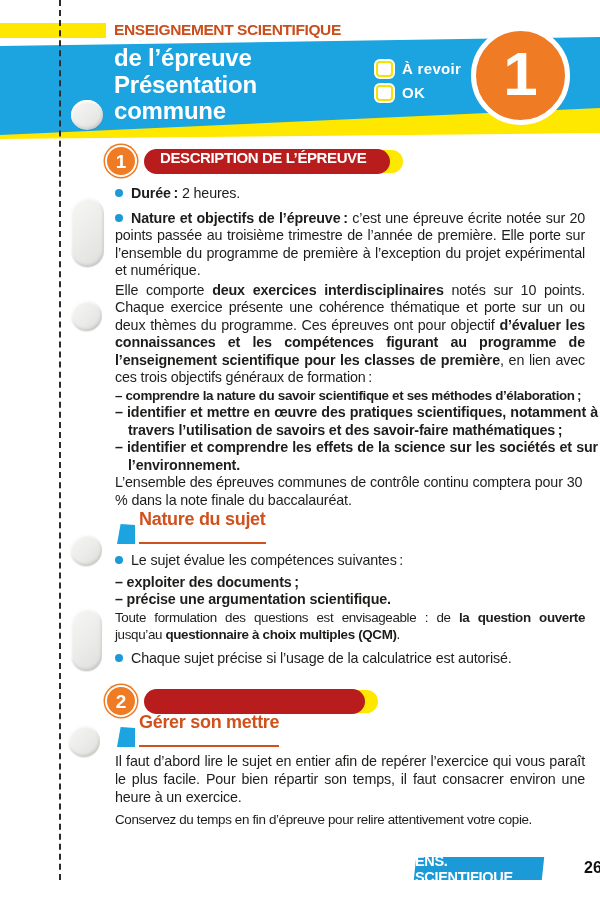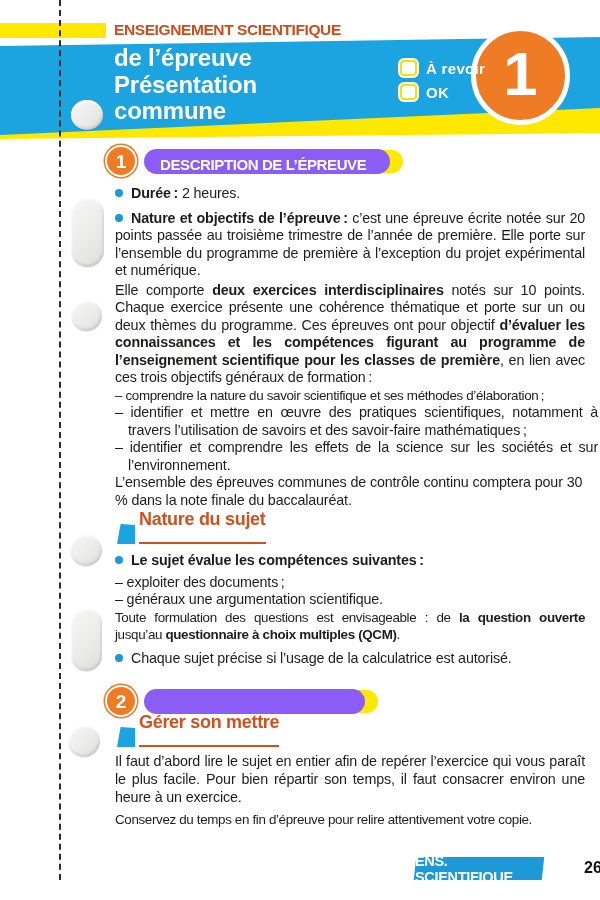--- a/index.html
+++ b/index.html
@@ -12,21 +12,21 @@
   .banner-blue{position:absolute;left:0;top:0;width:600px;height:160px;background:#1CA4E0;
     clip-path:polygon(0 46px,600px 37px,600px 108px,0 135px);z-index:2;}
   .yellow-topbar{position:absolute;left:0;top:23px;width:106px;height:15px;background:#FFE800;z-index:2;}
   .category{position:absolute;left:114px;top:21px;z-index:4;color:#C94E1B;font-weight:bold;
     font-size:15.5px;letter-spacing:-0.4px;}
   .chapter-title{position:absolute;left:114px;top:45px;z-index:4;color:#fff;font-weight:bold;
     font-size:24px;line-height:26.5px;letter-spacing:-0.2px;}
   .chapter-title span{display:block;}
 
   .checkbox-group{position:absolute;left:376px;top:60px;z-index:4;}
-  .checkbox-row{display:flex;align-items:flex-start;margin-bottom:7px;margin-left:24px;}
+  .checkbox-row{display:flex;align-items:flex-end;margin-bottom:7px;}
   .checkbox-box{width:13px;height:12px;background:#fff;border:2px solid #F2E400;border-radius:4px;
     box-shadow:0 0 0 2px #fff;}
   .checkbox-label{margin-left:9px;color:#fff;font-size:15px;font-weight:600;letter-spacing:0.3px;}
 
   .chapter-circle{position:absolute;left:471px;top:26px;width:89px;height:89px;border-radius:50%;
     background:#EF7B24;border:5px solid #fff;z-index:3;display:flex;align-items:center;justify-content:center;}
   .chapter-circle .num{color:#fff;font-size:62px;font-weight:bold;line-height:1;transform:translateY(-2px);}
 
   
   .dashed-line{position:absolute;left:59px;top:0;height:900px;width:0;border-left:2px dashed #2b2b2b;z-index:3;}
@@ -46,44 +46,44 @@
     line-height:17.5px;letter-spacing:-0.15px;}
   .content p{margin:0 0 0 10px;width:470px;}
   .just{text-align:justify;}
   .b{font-weight:bold;}
   .narrow{font-size:13.4px;letter-spacing:-0.35px;}
 
   .section-bar{display:flex;align-items:center;height:32px;margin:0 0 8px 0;}
   .sec-circle{width:28px;height:28px;border-radius:50%;background:#EF7B24;border:2px solid #fff;
     box-shadow:0 0 0 1.5px #EF7B24;display:flex;align-items:center;justify-content:center;flex:0 0 auto;}
   .sec-circle .num{color:#fff;font-weight:bold;font-size:19px;line-height:1;}
-  .sec-pill{position:relative;margin-left:7px;height:25px;background:#8b5cf6;border-radius:13px;
-    display:flex;align-items:flex-end;padding-left:16px;box-sizing:border-box;}
+  .sec-pill{position:relative;margin-left:7px;height:25px;background:#b91c1c;border-radius:13px;
+    display:flex;align-items:flex-start;padding-left:16px;box-sizing:border-box;}
   .sec-pill .tail{position:absolute;right:-13px;top:1px;width:32px;height:23px;border-radius:12px;
     background:#FFE800;z-index:-1;}
   .sec-title{color:#fff;font-weight:bold;font-size:15px;letter-spacing:-0.4px;white-space:nowrap;}
   .pill-s1{width:246px;}
   .pill-s2{width:221px;}
 
   .bullet{display:inline-block;width:8px;height:8px;border-radius:50%;background:#1B9AD7;
     margin-right:8px;vertical-align:1px;}
   .subhead{display:flex;align-items:flex-end;margin:13px 0 0 12px;height:22px;}
   .subhead .sq{width:18px;height:20px;background:#1CA4E0;flex:0 0 auto;
     clip-path:polygon(20% 0,100% 5%,100% 100%,0 100%);}
   .subhead .txt{margin-left:4px;color:#D1511E;font-weight:bold;font-size:18px;letter-spacing:-0.3px;
     border-bottom:2px solid #D1511E;padding-bottom:13px;line-height:20px;}
-  .dash{padding-left:13px;text-indent:-13px;}
+  .dash{padding-left:13px;text-indent:-13px;font-weight:bold;}
   .gerer-p{line-height:18.2px;}
 
   .mt7{margin-top:7px !important;}
   .mt2{margin-top:2px !important;}
   .mt4{margin-top:4px !important;}
   .mt5{margin-top:5px !important;}
   .mt6{margin-top:6px !important;}
-  .mt8{margin-top:8px !important;font-weight:bold;}
+  .mt8{margin-top:8px !important;}
   .mt18{margin-top:18px !important;}
 
   
   .footer-badge{position:absolute;left:415px;top:857px;width:128px;height:23px;background:#1B9AD7;
     transform:skewX(-6deg);display:flex;align-items:center;justify-content:center;z-index:2;}
   .footer-badge .txt{color:#fff;font-weight:bold;font-size:14.5px;letter-spacing:-0.3px;transform:skewX(6deg);}
   .page-number{position:absolute;left:584px;top:859px;font-size:16px;font-weight:600;color:#111;z-index:2;}
 </style>
 </head>
 <body>
@@ -146,21 +146,21 @@
     <p class="just">L’ensemble des épreuves communes de contrôle continu comptera pour 30 % dans la note finale du baccalauréat.</p>
 
     <div class="subhead">
       <div class="sq"></div>
       <span class="txt">Nature du sujet</span>
     </div>
 
     <p class="mt8"><span class="bullet"></span><span>Le sujet évalue les compétences suivantes :</span></p>
 
     <p class="dash mt4">– exploiter des documents ;</p>
-    <p class="dash">– généraux une argumentation scientifique.</p>
+    <p class="dash">– précise une argumentation scientifique.</p>
 
     <p class="just narrow"><span><span>Toute formulation des questions est envisageable : de </span><span class="b">la question ouverte</span><span> jusqu’au </span><span class="b">questionnaire à choix multiples (QCM)</span><span>.</span></span></p>
 
     <p class="mt6"><span class="bullet"></span><span>Chaque sujet précise si l’usage de la calculatrice est autorisé.</span></p>
 
     <div class="section-bar mt18">
       <div class="sec-circle">
         <span class="num">2</span>
       </div>
       <div class="sec-pill pill-s2">

